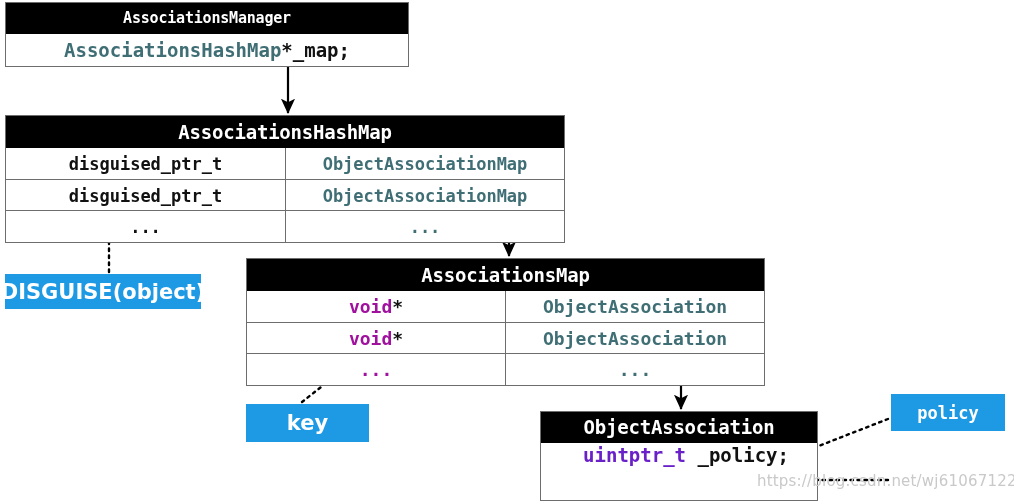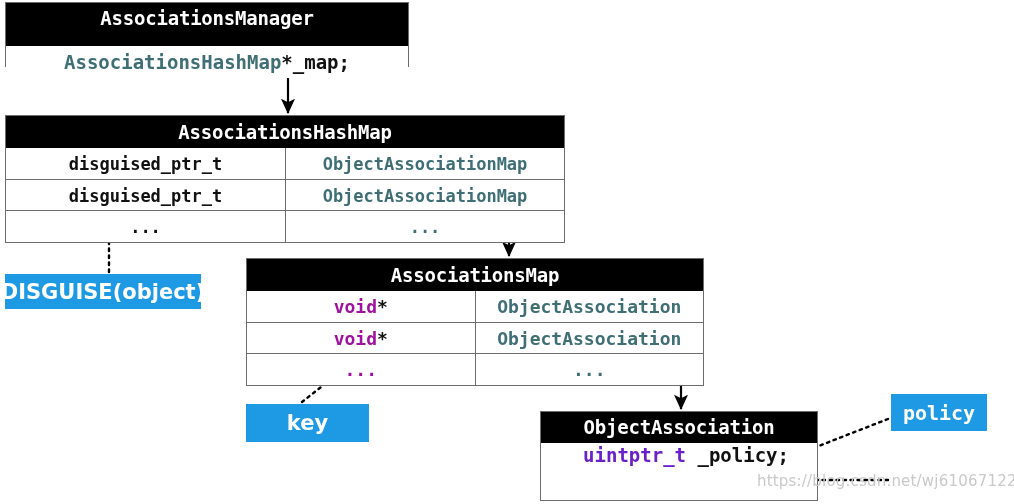--- a/index.html
+++ b/index.html
@@ -97,46 +97,46 @@
     position: absolute;
     color: #c9c9c9;
     font-family: "DejaVu Sans", sans-serif;
     font-size: 15px;
     white-space: nowrap;
     letter-spacing: 0.2px;
   }
 
   
   #box-manager          { left: 5px;   top: 2px;   width: 404px;  height: 65px; }
-  #box-manager .uml-title { height: 43px; line-height: 31px; font-size: 19px; }
+  #box-manager .uml-title { height: 31px; line-height: 31px; font-size: 15px; }
   #box-manager .uml-row   { height: 32px; }
   #box-manager .uml-cell  { height: 32px; width: 100%; font-size: 19px; }
 
   #box-hashmap          { left: 5px;   top: 115px; width: 560px;  height: 128px; }
   #box-hashmap .uml-title { height: 32px; line-height: 32px; font-size: 19px; }
   #box-hashmap .uml-row   { height: 31px; }
   #box-hashmap .uml-cell  { height: 31px; font-size: 17px; }
   #box-hashmap .left-col  { width: 280px; }
   #box-hashmap .right-col { width: 278px; }
 
-  #box-assocmap         { left: 246px; top: 258px; width: 458px;  height: 128px; }
+  #box-assocmap         { left: 246px; top: 258px; width: 519px;  height: 128px; }
   #box-assocmap .uml-title { height: 32px; line-height: 32px; font-size: 19px; }
   #box-assocmap .uml-row   { height: 31px; }
   #box-assocmap .uml-cell  { height: 31px; font-size: 18px; }
   #box-assocmap .left-col  { width: 259px; }
   #box-assocmap .right-col { width: 258px; }
 
   #box-objassoc         { left: 540px; top: 411px; width: 278px;  height: 90px; }
   #box-objassoc .uml-title { height: 31px; line-height: 31px; font-size: 19px; }
   #box-objassoc .code-body { padding: 0 28px 0 0; text-align: right; }
   #box-objassoc .code-line { font-size: 19px; font-weight: bold; line-height: 25px; white-space: nowrap; }
 
   #callout-disguise { left: 5px;   top: 274px; width: 196px; height: 35px; font-size: 21px; }
   #callout-key      { left: 246px; top: 404px; width: 123px; height: 38px; font-size: 21px; }
-  #callout-policy   { left: 891px; top: 394px; width: 96px; height: 37px; font-size: 20px; }
+  #callout-policy   { left: 891px; top: 394px; width: 114px; height: 37px; font-size: 17px; }
   #callout-value    { left: 891px; top: 461px; width: 118px; height: 37px; font-size: 21px; }
 </style>
 </head>
 <body>
 
 <div class="canvas">
 
   <svg class="connectors" viewBox="0 0 1014 504" width="1014" height="504" xmlns="http://www.w3.org/2000/svg">
     <defs>
       <marker id="arrowSolid" markerWidth="9" markerHeight="9" refX="6.5" refY="3.2" orient="auto" markerUnits="strokeWidth">

